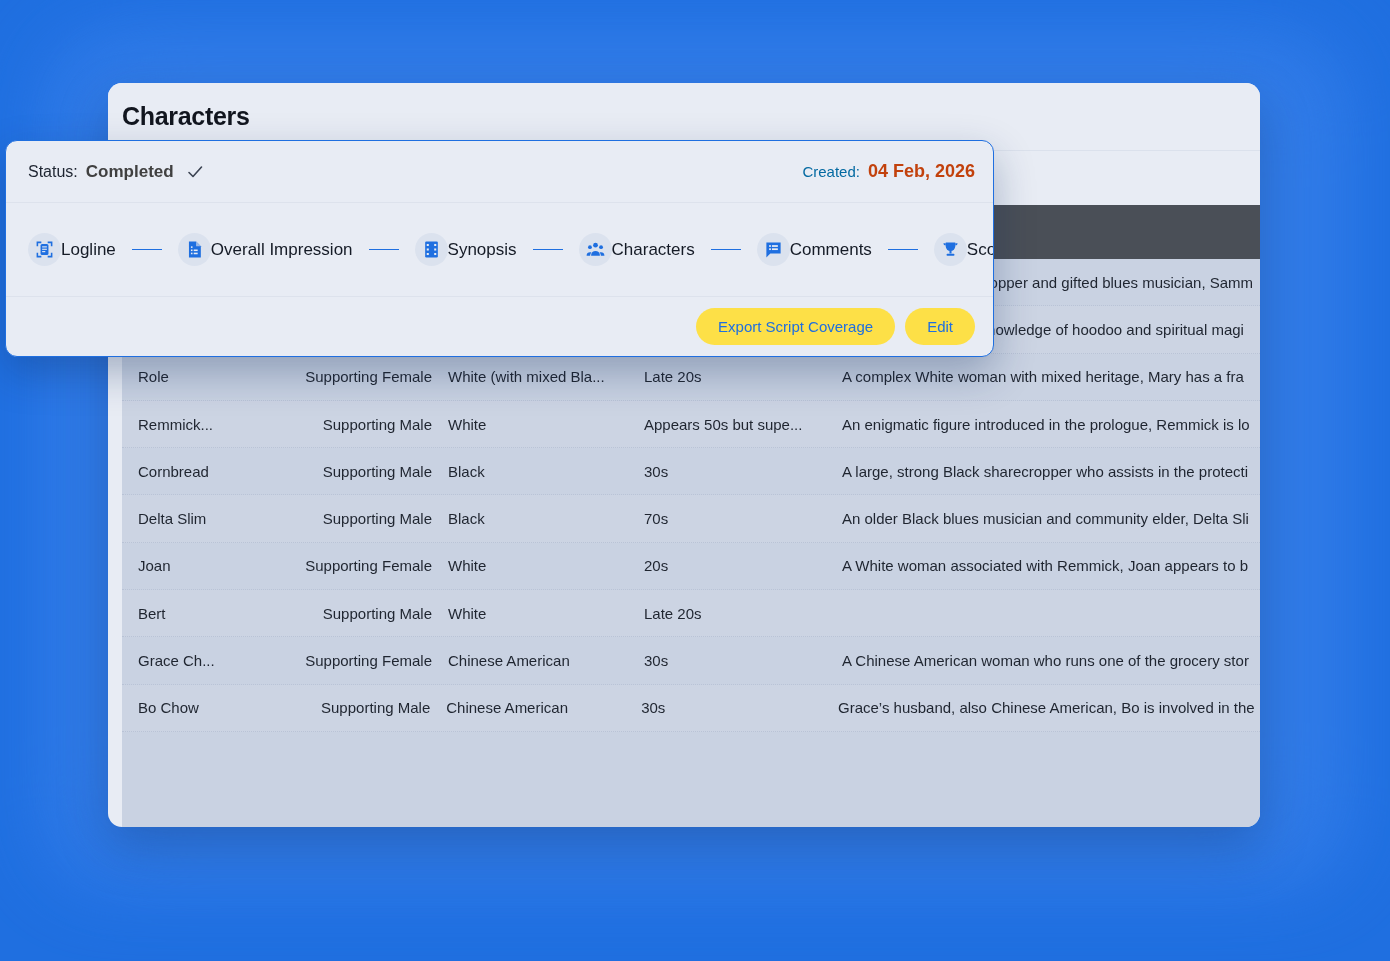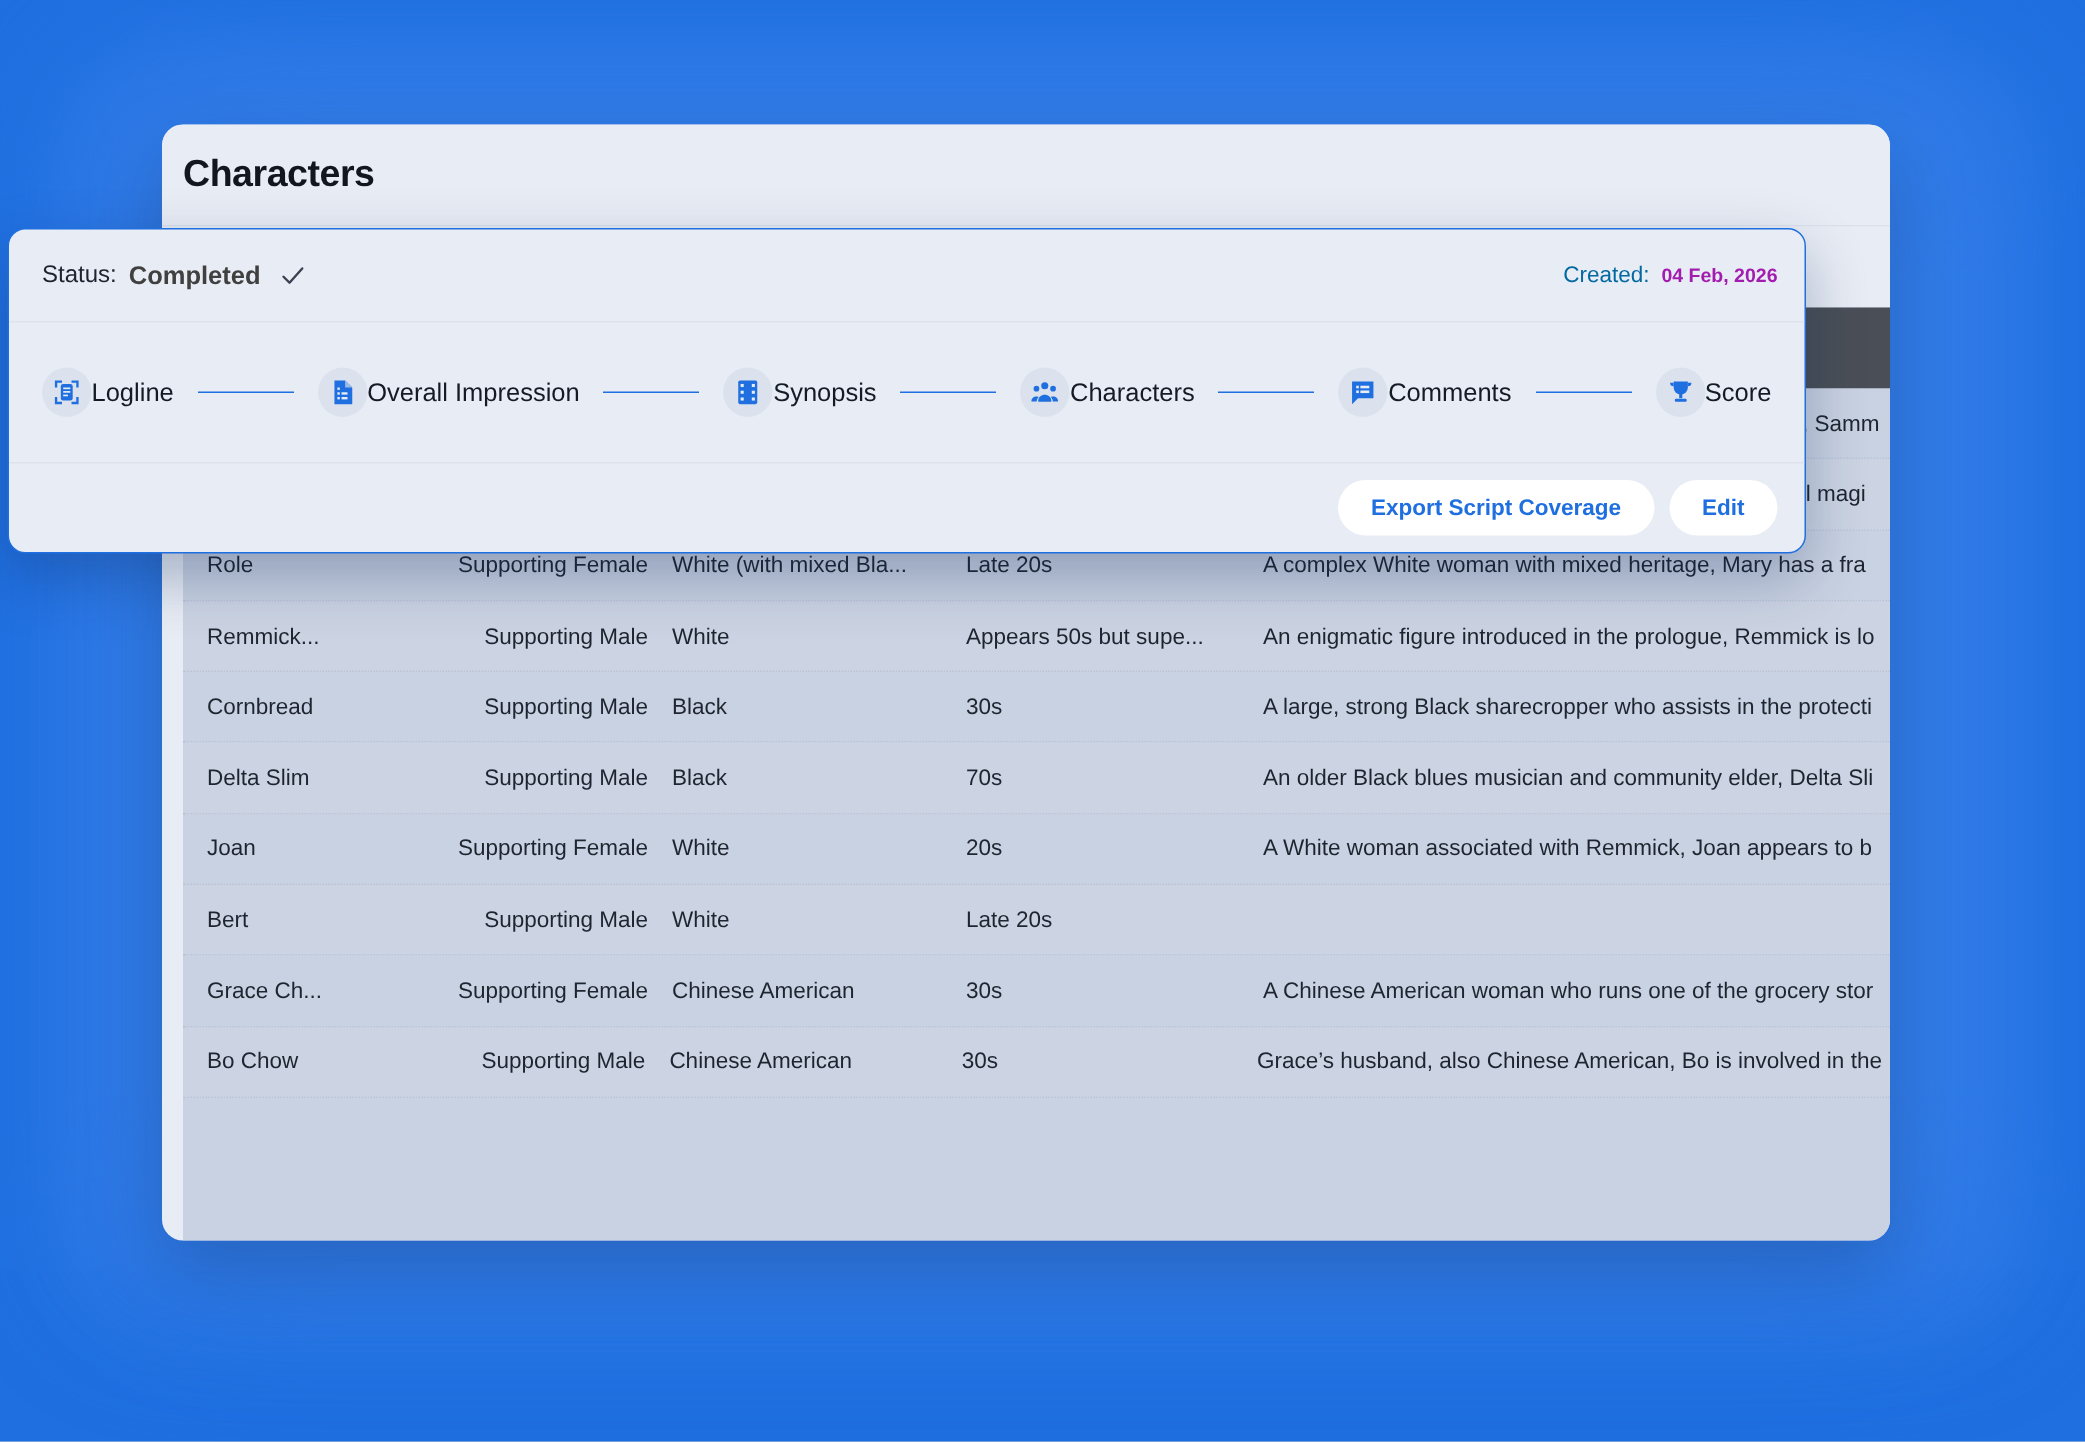--- a/index.html
+++ b/index.html
@@ -97,43 +97,43 @@
   }
   .c-name { width: 110px; margin-left: 8px; }
   .c-role { width: 200px; text-align: right; }
   .c-eth  { width: 196px; }
   .c-age  { width: 198px; }
   .c-desc { flex: 1 1 auto; }
 
   
   #stepper-overlay {
     position: absolute;
-    left: 5px; top: 152px;
-    width: 1199px; height: 217px;
+    left: 5px; top: 140px;
+    width: 989px; height: 217px;
     background: #e8ecf4;
     border: 1.5px solid #1f6fe0;
     border-radius: 12px;
     overflow: hidden;
     box-shadow: 0 16px 40px rgba(10,40,90,.30);
   }
   #status-row {
     height: 62px;
     display: flex;
     align-items: center;
     justify-content: space-between;
     padding: 0 18px 0 22px;
     border-bottom: 1px solid #dde2ec;
   }
   .status-left { display: flex; align-items: center; gap: 8px; }
   .status-label { font-size: 16px; color: #1d2430; }
   .status-value { font-size: 17px; color: #404040; font-weight: bold; }
   .check-icon { display: inline-flex; margin-left: 4px; }
   .created-left { display: flex; align-items: center; gap: 8px; }
   .created-label { font-size: 15px; color: #0369a1; }
-  .created-value { font-size: 13px; color: #a21caf; font-weight: bold; }
+  .created-value { font-size: 18px; color: #c2410c; font-weight: bold; }
 
   #steps-row {
     height: 94px;
     display: flex;
     align-items: center;
     padding: 0 22px;
     border-bottom: 1px solid #dde2ec;
   }
   .step {
     display: flex;
@@ -165,25 +165,25 @@
     height: 59px;
     display: flex;
     align-items: center;
     justify-content: flex-end;
     gap: 10px;
     padding: 0 18px;
   }
   .btn {
     border: none;
     border-radius: 22px;
-    background: #ffffff;
+    background: #fde047;
     color: #1f6fe0;
     font-family: "Liberation Sans", sans-serif;
     font-size: 15px;
-    font-weight: bold;
+    font-weight: normal;
     cursor: pointer;
     height: 37px;
     text-align: center;
   }
   #btn-export { padding: 0 22px; }
   #btn-edit { padding: 0 22px; }
 </style>
 </head>
 <body>
 

